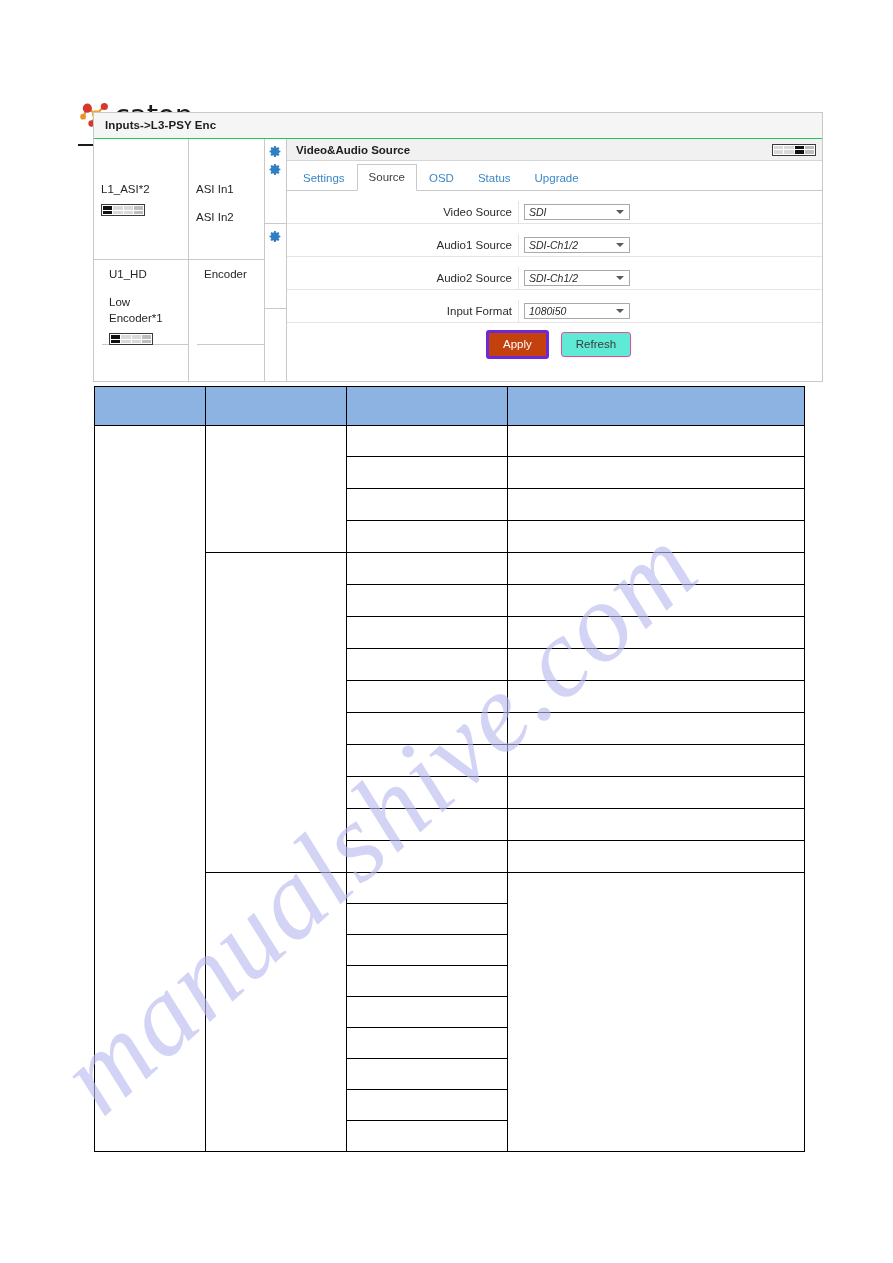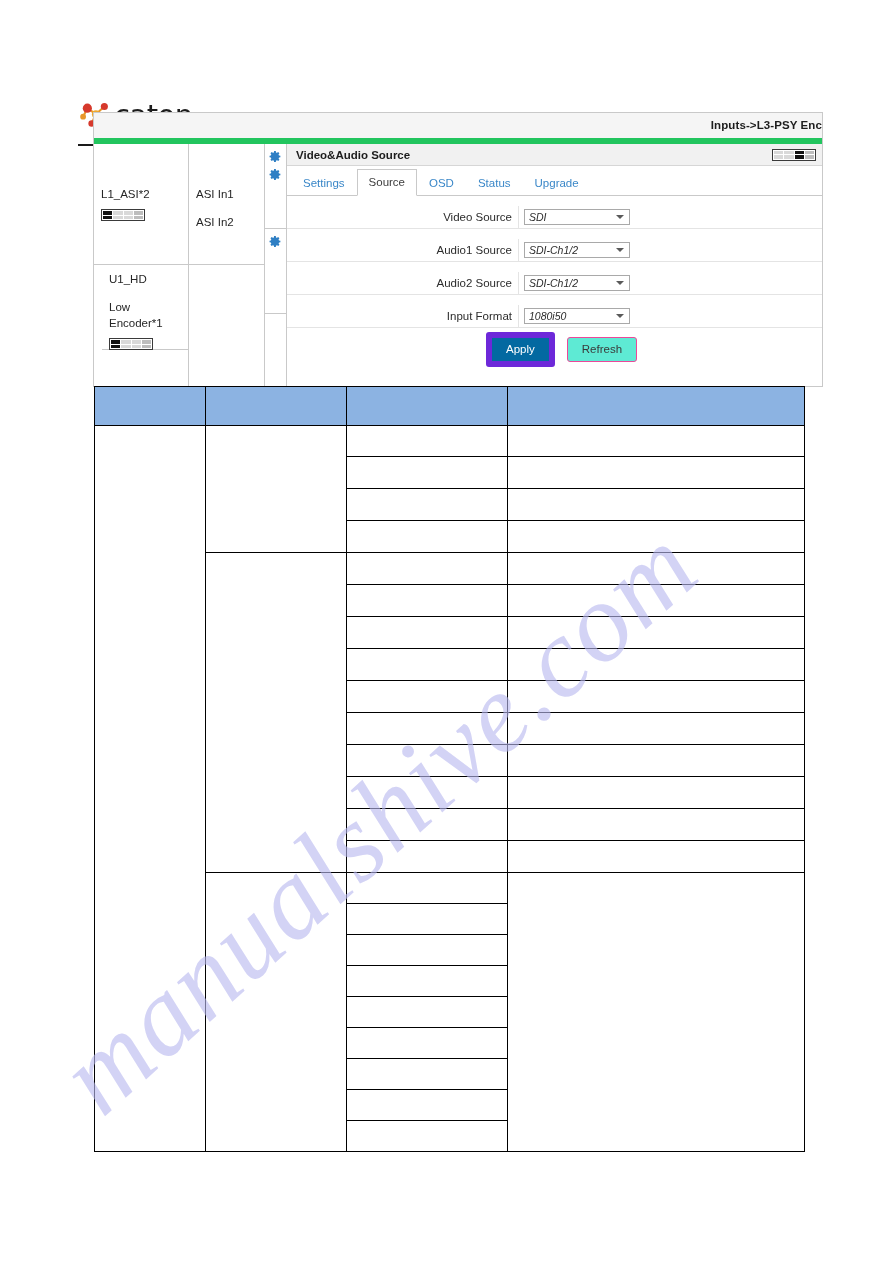--- a/index.html
+++ b/index.html
@@ -78,24 +78,23 @@
     font-size: 11.5px;
     color: #2e2e2e;
   }
   #panel-titlebar {
     height: 25px;
     line-height: 25px;
     padding-left: 11px;
     font-weight: bold;
     font-size: 11.5px;
     background: #f5f5f5;
-    border-bottom: 6px solid #22c55e;
+    border-bottom: 1px solid #22c55e;
     color: #1d1d1d;
     letter-spacing: .1px;
-    text-align: right;
   }
   #panel-body { display: flex; align-items: stretch; }
 
   
   .tree-col {
     box-sizing: border-box;
     border-right: 1px solid #c9c9c9;
   }
   #tree-col-name { width: 95px; }
   #tree-col-sub  { width: 76px; }
@@ -244,22 +243,22 @@
   }
   .btn {
     font-size: 11.5px;
     padding: 5px 14px;
     border-radius: 3px;
     cursor: pointer;
     line-height: 13px;
     box-sizing: border-box;
   }
   .btn-primary {
-    background: #0369a1;
-    border: 6px solid #6d28d9;
+    background: #c2410c;
+    border: 3px solid #6d28d9;
     color: #fff;
   }
   .btn-default {
     background: #5eead4;
     border: 1px solid #ec4899;
     color: #3a3a3a;
   }
 
   
   #spec-table {
@@ -362,20 +361,23 @@
         </div>
       </div>
       <div class="tree-cell r3"></div>
     </div>
 
     <div class="tree-col" id="tree-col-sub">
       <div class="tree-cell r1">
         <div class="tree-label">ASI In1</div>
         <div class="tree-label second">ASI In2</div>
       </div>
+      <div class="tree-cell r2">
+        <div class="tree-label">Encoder</div>
+      </div>
       <div class="tree-cell r3"></div>
     </div>
 
     <div class="tree-col" id="tree-col-gear">
       <div class="gear-cell r1">
         <span class="gear-icon">
           <svg viewBox="0 0 24 24" width="13" height="13" aria-hidden="true">
             <path fill="#2f7fc4" d="M12 8.2A3.8 3.8 0 1 0 12 15.8 3.8 3.8 0 0 0 12 8.2zm0 5.9a2.1 2.1 0 1 1 0-4.2 2.1 2.1 0 0 1 0 4.2zM21 13.6v-3.2l-2.6-.4a6.9 6.9 0 0 0-.8-1.9l1.6-2.1-2.3-2.3-2.1 1.6a6.9 6.9 0 0 0-1.9-.8L12.6 2h-3.2l-.4 2.5a6.9 6.9 0 0 0-1.9.8L5 3.7 2.7 6l1.6 2.1a6.9 6.9 0 0 0-.8 1.9L1 10.4v3.2l2.5.4c.2.7.5 1.3.8 1.9L2.7 18 5 20.3l2.1-1.6c.6.4 1.2.6 1.9.8l.4 2.5h3.2l.4-2.5c.7-.2 1.3-.4 1.9-.8l2.1 1.6 2.3-2.3-1.6-2.1c.4-.6.6-1.2.8-1.9l2.5-.4z"></path>
           </svg>
         </span>

